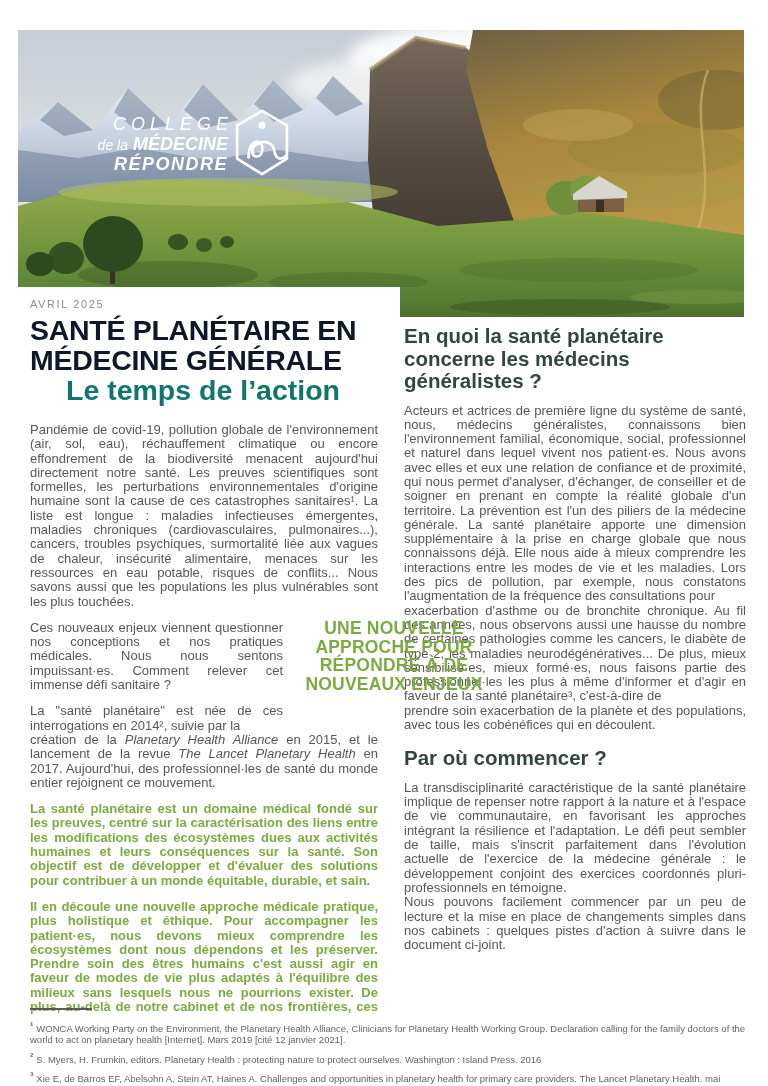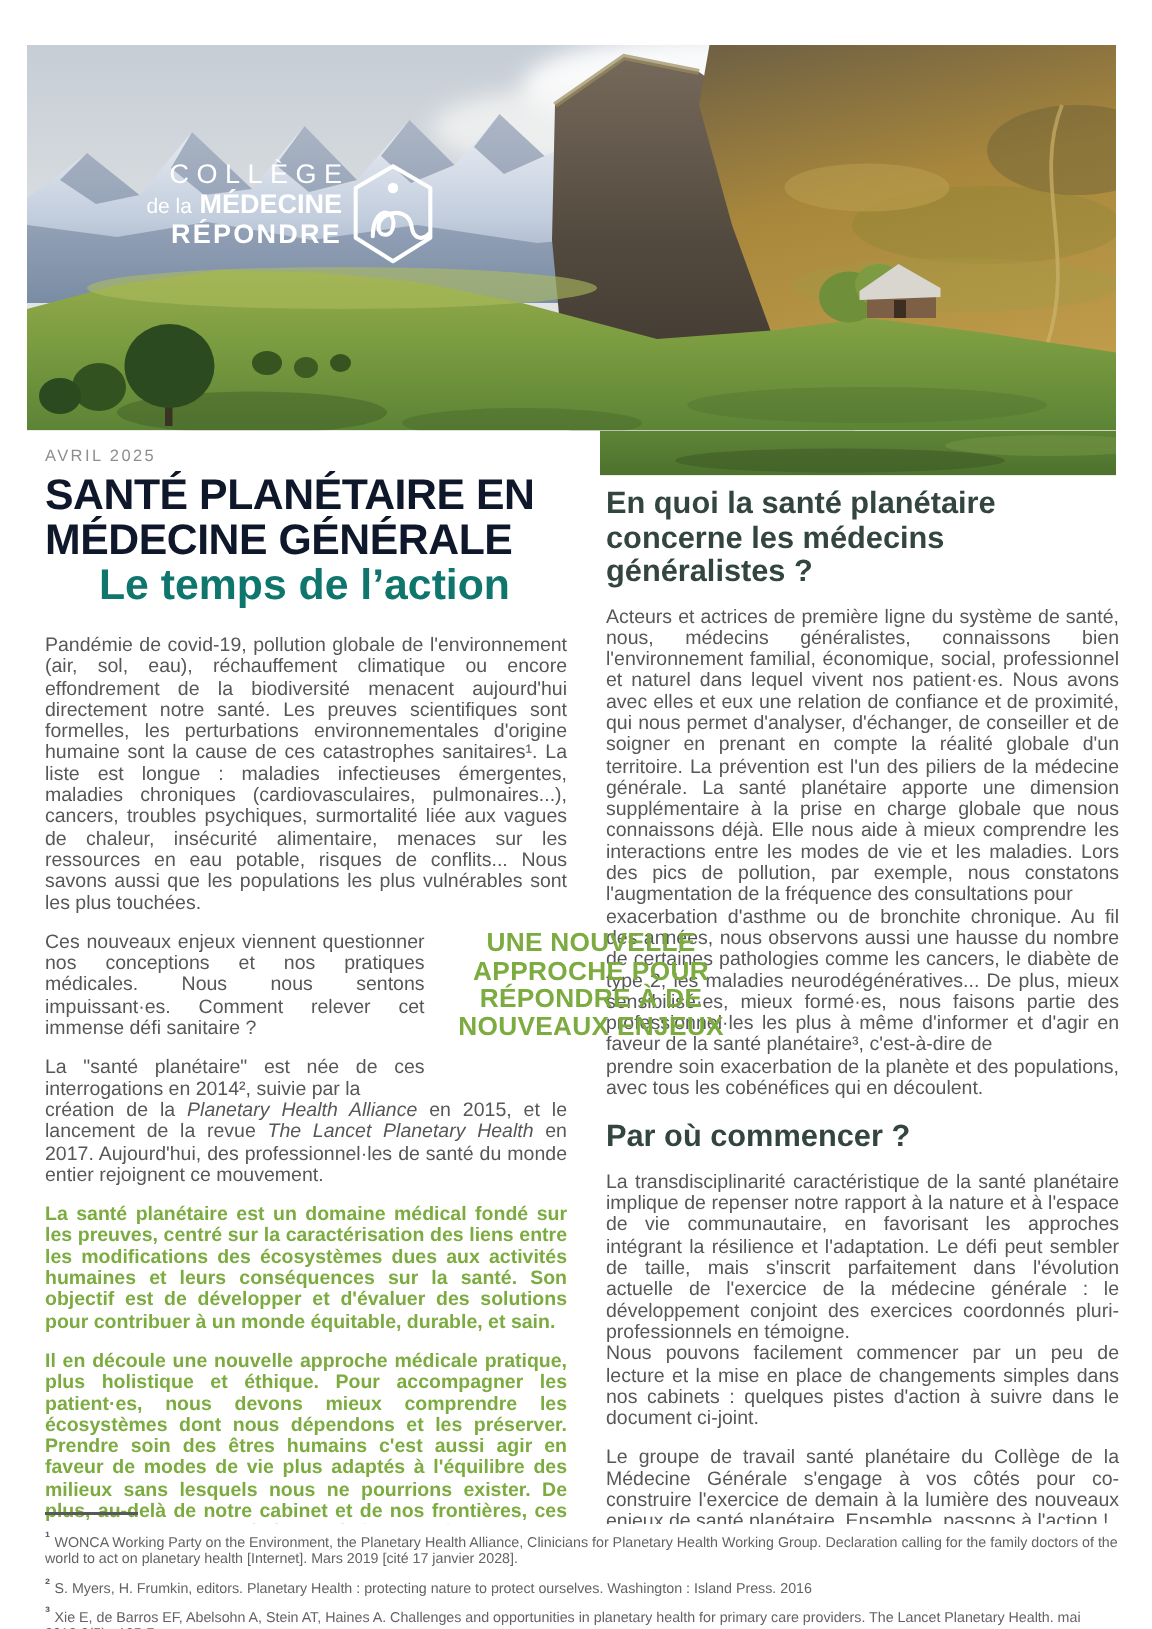--- a/index.html
+++ b/index.html
@@ -5,21 +5,21 @@
   html,body{margin:0;padding:0;background:#fff;}
   #page{
     position:relative;width:768px;height:1086px;background:#ffffff;
     font-family:"Liberation Sans", sans-serif;overflow:hidden;margin:0 auto;
   }
   
   .photo{position:absolute;left:18px;top:30px;width:726px;height:257px;overflow:hidden;}
   .photo svg{display:block;}
   .photo-ext{position:absolute;left:400px;top:287px;width:344px;height:30px;overflow:hidden;}
   
-  .logo{position:absolute;left:88px;top:106px;color:#fff;display:flex;align-items:flex-start;}
+  .logo{position:absolute;left:88px;top:106px;color:#fff;display:flex;align-items:center;font-style:italic;}
   .logo-text{width:140px;text-align:right;line-height:1.12;}
   .logo-l1{font-size:18px;font-weight:400;letter-spacing:5px;margin-right:-5px;}
   .logo-l2{font-size:18px;font-weight:bold;white-space:nowrap;}
   .logo-dela{font-size:14px;font-weight:400;}
   .logo-l3{font-size:18px;font-weight:bold;letter-spacing:1.5px;}
   .logo-badge{margin-left:6px;margin-top:2px;}
   
   .col-left{position:absolute;left:30px;top:298px;width:348px;z-index:1;}
   .col-right{position:absolute;left:404px;top:325px;width:342px;z-index:1;}
   .date{font-size:11px;letter-spacing:1.6px;color:#8e8e90;margin-bottom:5px;}
@@ -189,23 +189,22 @@
   <div class="col-right">
     <h2 class="rc">En quoi la santé planétaire
 concerne les médecins
 généralistes ?</h2>
     <p class="body nogap">Acteurs et actrices de première ligne du système de santé, nous, médecins généralistes, connaissons bien l'environnement familial, économique, social, professionnel et naturel dans lequel vivent nos patient·es. Nous avons avec elles et eux une relation de confiance et de proximité, qui nous permet d'analyser, d'échanger, de conseiller et de soigner en prenant en compte la réalité globale d'un territoire. La prévention est l'un des piliers de la médecine générale. La santé planétaire apporte une dimension supplémentaire à la prise en charge globale que nous connaissons déjà. Elle nous aide à mieux comprendre les interactions entre les modes de vie et les maladies. Lors des pics de pollution, par exemple, nous constatons l'augmentation de la fréquence des consultations pour</p>
     <p class="body nogap wrapped">exacerbation d'asthme ou de bronchite chronique. Au fil des années, nous observons aussi une hausse du nombre de certaines pathologies comme les cancers, le diabète de type 2, les maladies neurodégénératives... De plus, mieux sensibilisé·es, mieux formé·es, nous faisons partie des professionnel·les les plus à même d'informer et d'agir en faveur de la santé planétaire³, c'est-à-dire de</p>
     <p class="body">prendre soin exacerbation de la planète et des populations, avec tous les cobénéfices qui en découlent.</p>
     <h2 class="rc rc2">Par où commencer ?</h2>
     <p class="body nogap">La transdisciplinarité caractéristique de la santé planétaire implique de repenser notre rapport à la nature et à l'espace de vie communautaire, en favorisant les approches intégrant la résilience et l'adaptation. Le défi peut sembler de taille, mais s'inscrit parfaitement dans l'évolution actuelle de l'exercice de la médecine générale : le développement conjoint des exercices coordonnés pluri-professionnels en témoigne.</p>
     <p class="body">Nous pouvons facilement commencer par un peu de lecture et la mise en place de changements simples dans nos cabinets : quelques pistes d'action à suivre dans le document ci-joint.</p>
-    <p class="body">Le groupe de travail santé planétaire du Collège de la Médecine Générale s'engage à vos côtés pour co-construire l'exercice de demain à la lumière des nouveaux enjeux de santé planétaire. Ensemble, passons à l'action !</p>
   </div>
 
   <div class="fn-divider"></div>
   <div class="footnotes">
-    <div class="footnote"><span class="fn-mark">¹</span><span>WONCA Working Party on the Environment, the Planetary Health Alliance, Clinicians for Planetary Health Working Group. Declaration calling for the family doctors of the world to act on planetary health [Internet]. Mars 2019 [cité 17 janvier 2028].</span></div>
+    <div class="footnote"><span class="fn-mark">¹</span><span>WONCA Working Party on the Environment, the Planetary Health Alliance, Clinicians for Planetary Health Working Group. Declaration calling for the family doctors of the world to act on planetary health [Internet]. Mars 2019 [cité 12 janvier 2021].</span></div>
     <div class="footnote"><span class="fn-mark">²</span><span>S. Myers, H. Frumkin, editors. Planetary Health : protecting nature to protect ourselves. Washington : Island Press. 2016</span></div>
     <div class="footnote"><span class="fn-mark">³</span><span>Xie E, de Barros EF, Abelsohn A, Stein AT, Haines A. Challenges and opportunities in planetary health for primary care providers. The Lancet Planetary Health. mai 2018;2(5):e185-7</span></div>
   </div>
 
 </div>
 
 </body></html>

